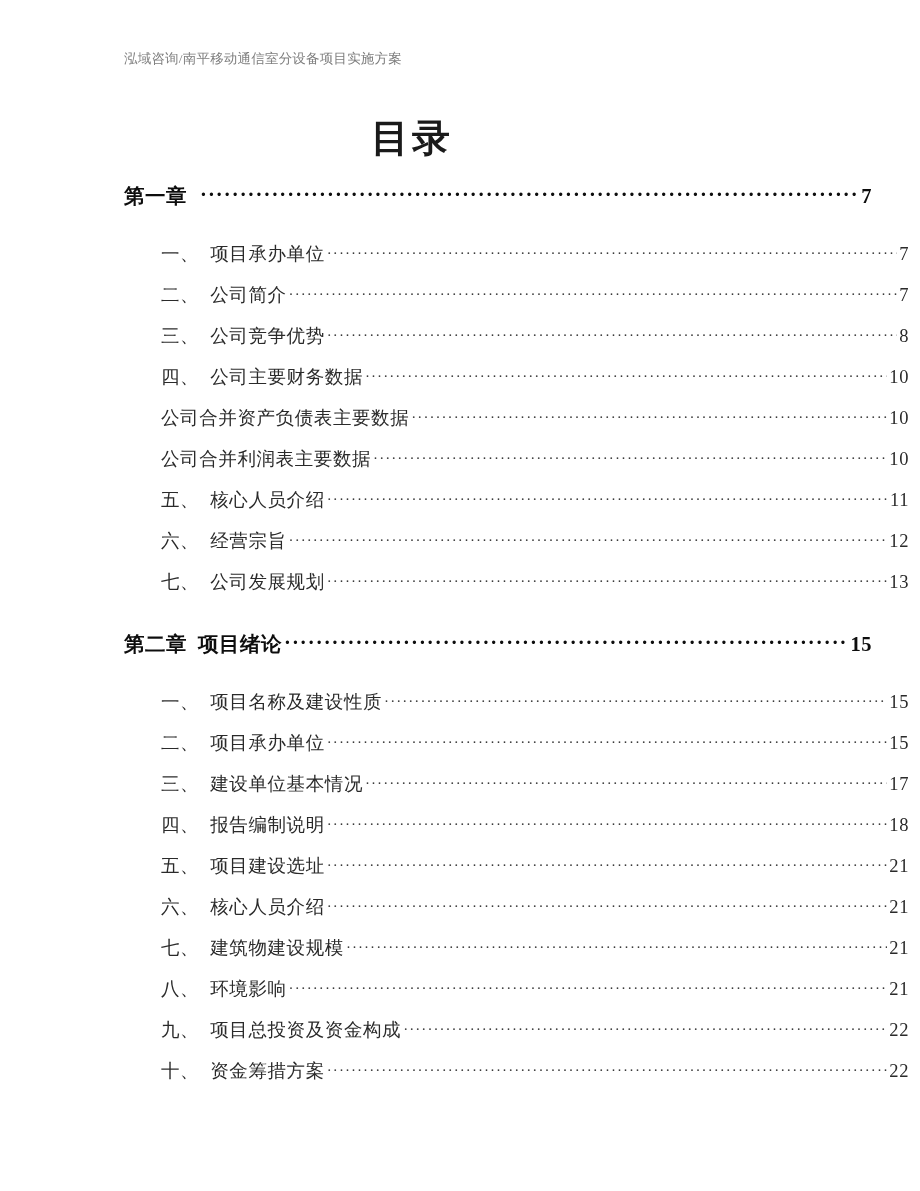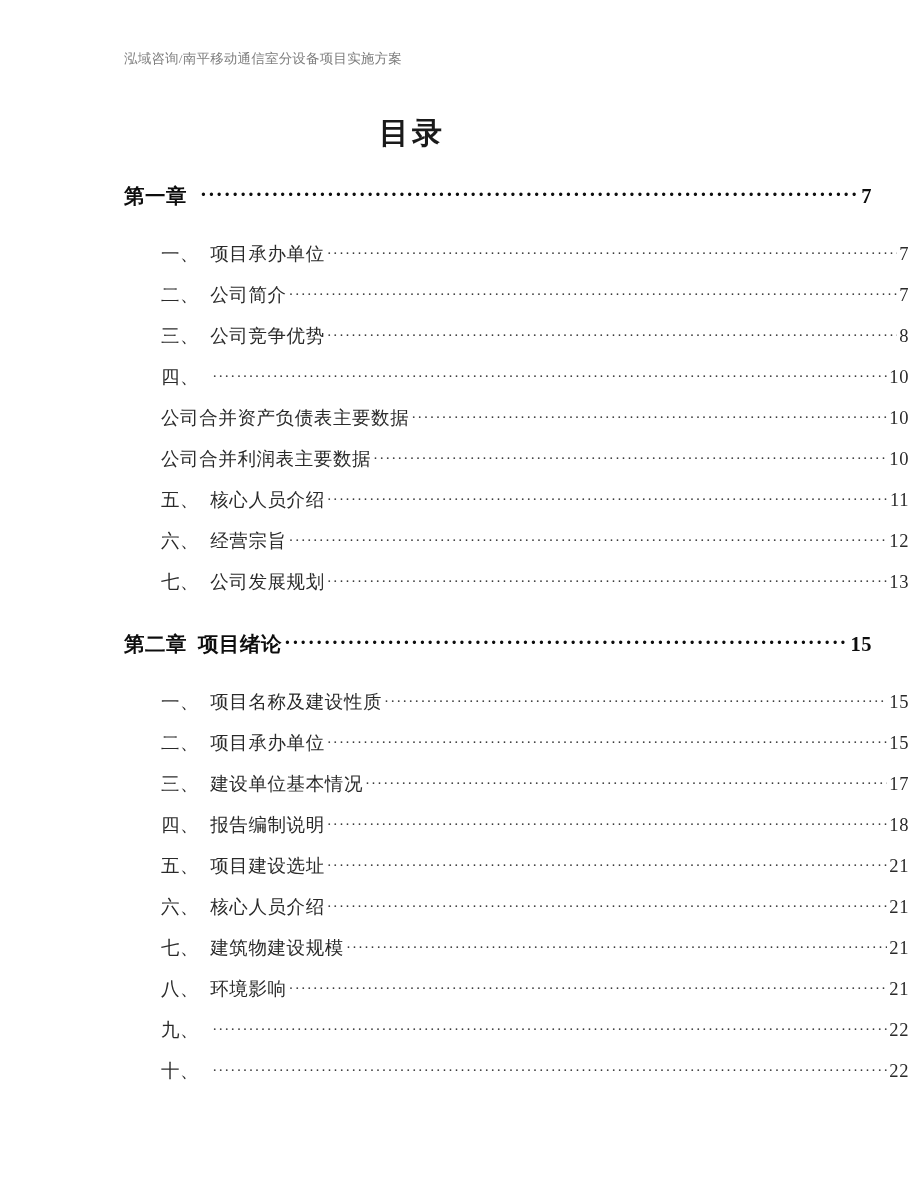--- a/index.html
+++ b/index.html
@@ -38,21 +38,21 @@
     white-space: nowrap;
   }
 
   
   .toc-title {
     position: absolute;
     top: 113px;
     left: 0;
     width: 752px;
     text-align: center;
-    font-size: 30px;
+    font-size: 38px;
     font-weight: bold;
     letter-spacing: 3px;
     color: #1a1a1a;
   }
 
   
   .toc {
     position: absolute;
     top: 176px;
     left: 88px;
@@ -162,20 +162,21 @@
         <span class="pageno">7</span>
       </div>
       <div class="toc-row level2">
         <span class="entry-num">三、</span>
         <span class="entry-text">公司竞争优势</span>
         <span class="leader">···························································································································································································································</span>
         <span class="pageno">8</span>
       </div>
       <div class="toc-row level2">
         <span class="entry-num">四、</span>
+        <span class="entry-text">公司主要财务数据</span>
         <span class="leader">···························································································································································································································</span>
         <span class="pageno">10</span>
       </div>
       <div class="toc-row level2">
         <span class="entry-text">公司合并资产负债表主要数据</span>
         <span class="leader">···························································································································································································································</span>
         <span class="pageno">10</span>
       </div>
       <div class="toc-row level2">
         <span class="entry-text">公司合并利润表主要数据</span>
@@ -249,23 +250,25 @@
         <span class="pageno">21</span>
       </div>
       <div class="toc-row level2">
         <span class="entry-num">八、</span>
         <span class="entry-text">环境影响</span>
         <span class="leader">···························································································································································································································</span>
         <span class="pageno">21</span>
       </div>
       <div class="toc-row level2">
         <span class="entry-num">九、</span>
+        <span class="entry-text">项目总投资及资金构成</span>
         <span class="leader">···························································································································································································································</span>
         <span class="pageno">22</span>
       </div>
       <div class="toc-row level2">
         <span class="entry-num">十、</span>
+        <span class="entry-text">资金筹措方案</span>
         <span class="leader">···························································································································································································································</span>
         <span class="pageno">22</span>
       </div>
     </div>
 
 </div>
 
 </body></html>

